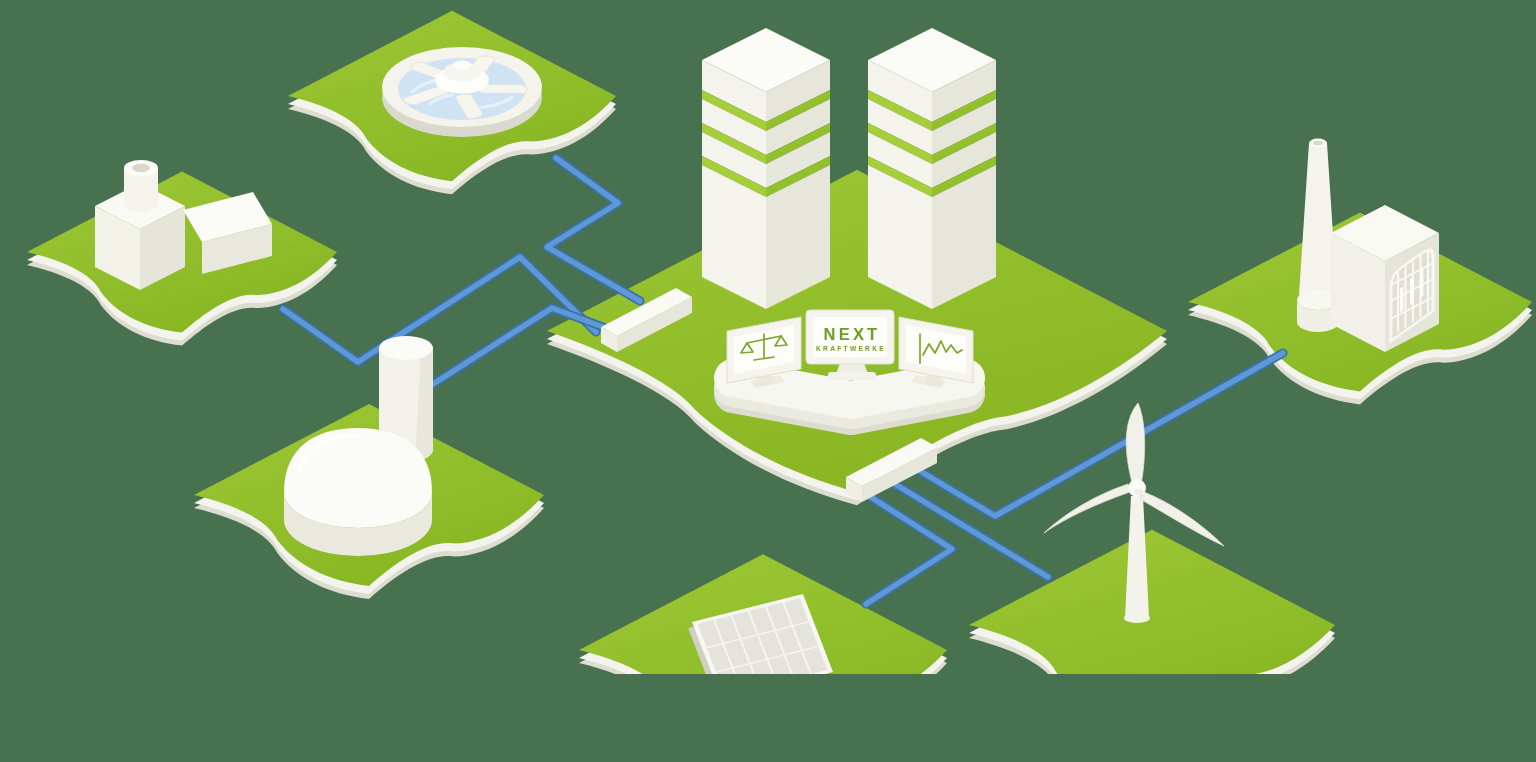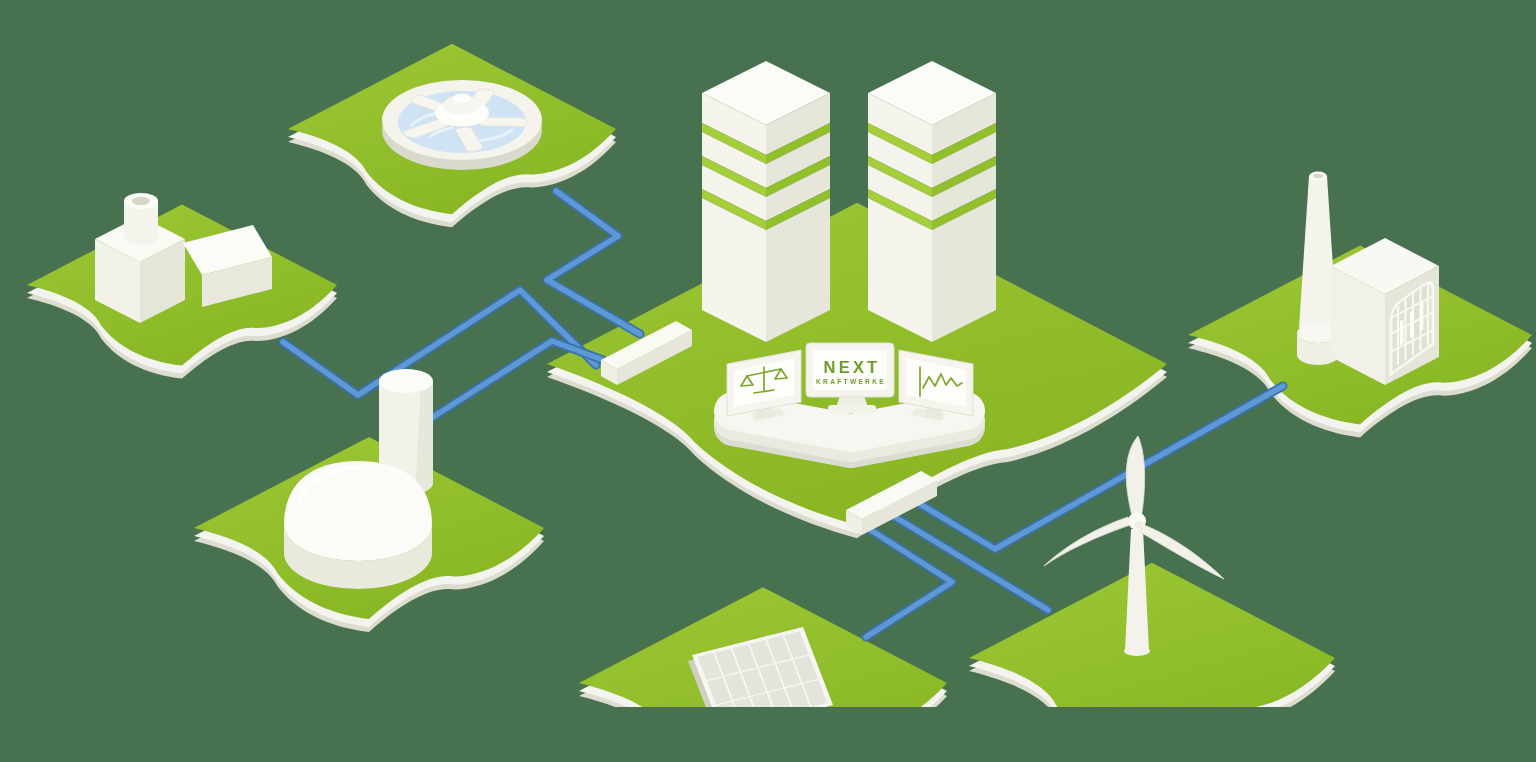--- a/index.html
+++ b/index.html
@@ -1,16 +1,16 @@
 <!DOCTYPE html>
 <html><head>
 <meta charset="utf-8">
 <style>
   html,body{margin:0;padding:0;background:#48714f;}
-  .stage{width:1536px;height:674px;overflow:hidden;position:relative;margin-top:33px;}
+  .stage{width:1536px;height:674px;overflow:hidden;position:relative;}
   svg{display:block;}
   text{font-family:"Liberation Sans","DejaVu Sans",sans-serif;}
   .brand-next{font-weight:bold;font-size:16.5px;letter-spacing:3.2px;}
   .brand-sub{font-weight:bold;font-size:6.6px;letter-spacing:2.3px;}
   .icon-stroke{fill:none;stroke-linecap:round;stroke-linejoin:round;}
 </style>
 </head>
 <body>
 
 <div class="stage">

